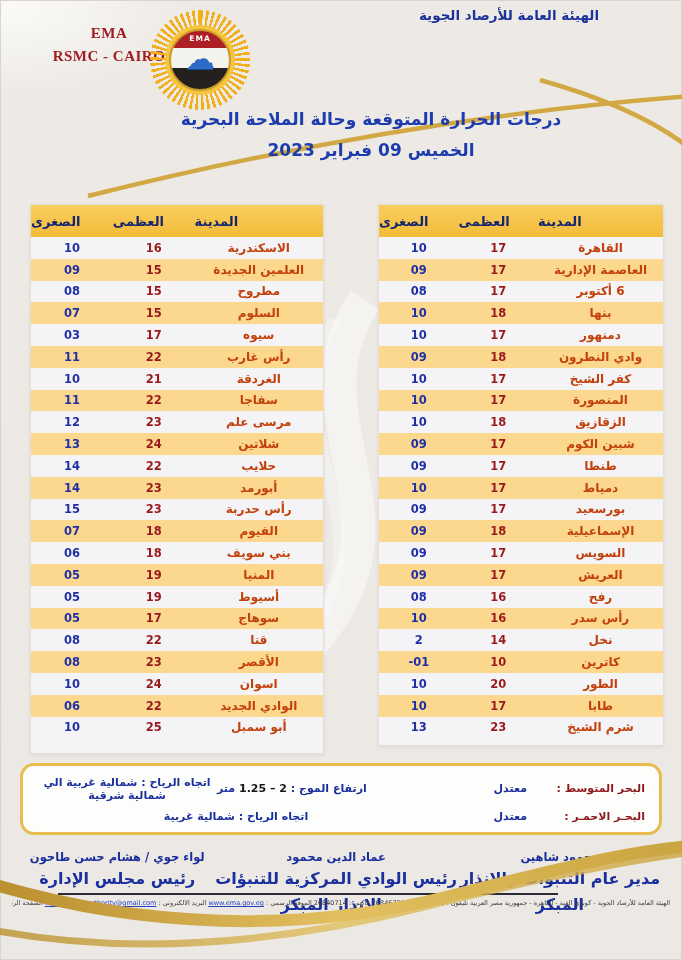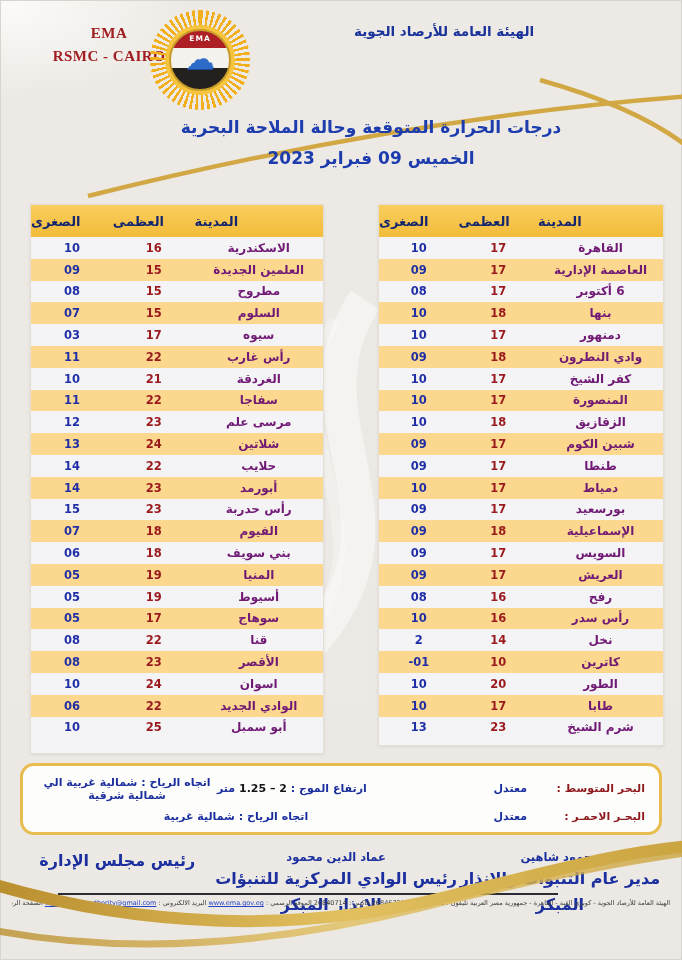--- a/index.html
+++ b/index.html
@@ -15,21 +15,21 @@
   }
   svg.deco { position:absolute; left:0; pointer-events:none; }
 
   
   .ema-latin {
     position:absolute; left:38px; top:22px; width:142px; text-align:center;
     font-family:"Liberation Serif", serif; font-weight:bold;
     color:#A01C20; font-size:15px; line-height:1.5; letter-spacing:.5px;
   }
   .org-ar {
-    position:absolute; right:18px; top:20px; width:310px; text-align:left;
+    position:absolute; right:18px; top:4px; width:310px; text-align:center;
     color:#1B339B; font-weight:bold; font-size:13.5px; line-height:1.7; direction:rtl;
   }
   .sun { position:absolute; left:150px; top:10px; width:100px; height:100px; }
   .sun-rays {
     position:absolute; inset:0; border-radius:50%;
     background:repeating-conic-gradient(#F2AE1B 0deg 3.4deg, rgba(242,174,27,0) 3.4deg 7.3deg);
   }
   .sun-disc { position:absolute; inset:15px; border-radius:50%; background:#F7C43D; }
   .emblem {
     position:absolute; inset:19px; border-radius:50%; overflow:hidden;
@@ -41,21 +41,21 @@
     color:#fff; font-size:7.5px; font-weight:bold; letter-spacing:1px;
   }
   .emblem-cloud {
     position:absolute; top:4px; left:0; right:0; text-align:center;
     font-size:30px; line-height:48px; color:#2E6BC6;
     text-shadow:0 1px 0 #174a9b;
   }
 
   
   .title {
-    position:absolute; top:112px; left:110px; right:50px; text-align:center;
+    position:absolute; top:104px; left:110px; right:50px; text-align:center;
     color:#1D3CAE; font-weight:bold; font-size:17px; line-height:1.8; direction:rtl;
   }
 
   
   .temp-table {
     position:absolute; top:204px; background:#F4F4F6;
     border:1px solid #E3DfD4; box-shadow:0 1px 3px rgba(0,0,0,.08);
   }
   .temp-table.right { left:378px; width:284px; padding-bottom:7px; }
   .temp-table.left  { left:30px;  width:292px; padding-bottom:15px; }
@@ -63,21 +63,21 @@
     display:flex; direction:rtl; align-items:center; height:32px;
     background:linear-gradient(#F9CD5E,#F3BC39);
     color:#14276E; font-weight:bold; font-size:13px;
   }
   .thead .hcell { text-align:left; }
   .hcell.city { width:44%; } .hcell.max { width:28%; } .hcell.min { width:28%; }
   .trow { display:flex; direction:rtl; align-items:center; height:21.8px; font-weight:bold; font-size:11.5px; }
   .trow.gold { background:#FBD88D; }
   .trow.lite { background:#F4F4F6; }
   .cell { text-align:center; }
-  .cell.city { width:44%; color:#701a75; font-size:12px; }
+  .cell.city { width:44%; color:#c2410c; font-size:12px; }
   .cell.max  { width:28%; color:#9A191D; direction:ltr; }
   .cell.min  { width:28%; color:#202FA6; direction:ltr; }
 
   
   .sea-box {
     position:absolute; left:20px; right:20px; top:763px; height:66px;
     background:#FDFDFC; border:3px solid #E8BC4F; border-radius:14px;
     direction:rtl; display:flex; flex-direction:column; justify-content:center; gap:8px;
     padding:0 14px; font-weight:bold; font-size:11px;
   }
@@ -417,20 +417,21 @@
   <div class="sigs">
     <div class="sig s0">
       <div class="nm">محمود شاهين</div>
       <div class="tt">مدير عام التنبؤات والإنذار المبكر</div>
     </div>
     <div class="sig s1">
       <div class="nm">عماد الدين محمود</div>
       <div class="tt">رئيس الوادي المركزية للتنبؤات والإنذار المبكر</div>
     </div>
     <div class="sig s2">
+      <div class="nm">لواء جوي / هشام حسن طاحون</div>
       <div class="tt">رئيس مجلس الإدارة</div>
     </div>
   </div>
 
   <div class="sig-rule"></div>
 
   <div class="fineprint">
     <span>الهيئة العامة للأرصاد الجوية - كوبري القبة - القاهرة - جمهورية مصر العربية تليفون : 26846710 - 26846721 فاكس : 26840714 الموقع الرسمي :</span>
     <a href="#">www.ema.gov.eg</a>
     <span>البريد الالكتروني :</span>

